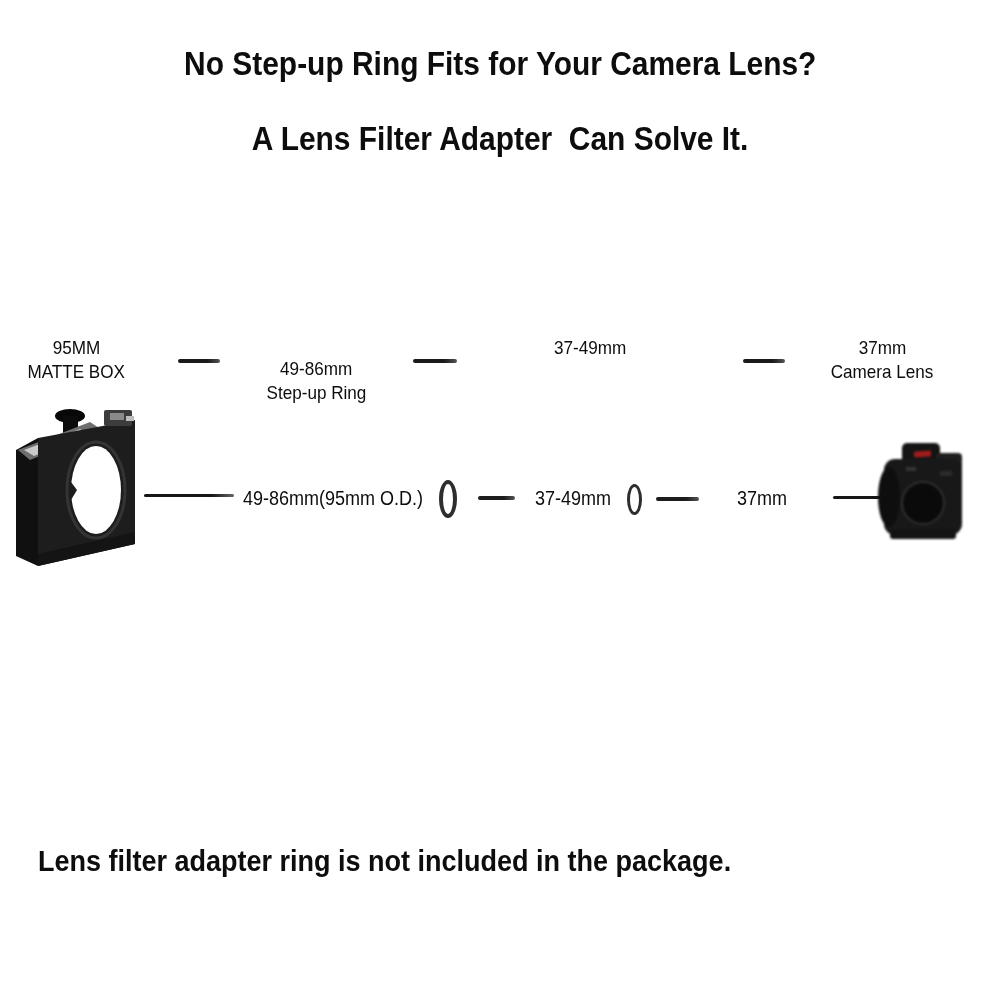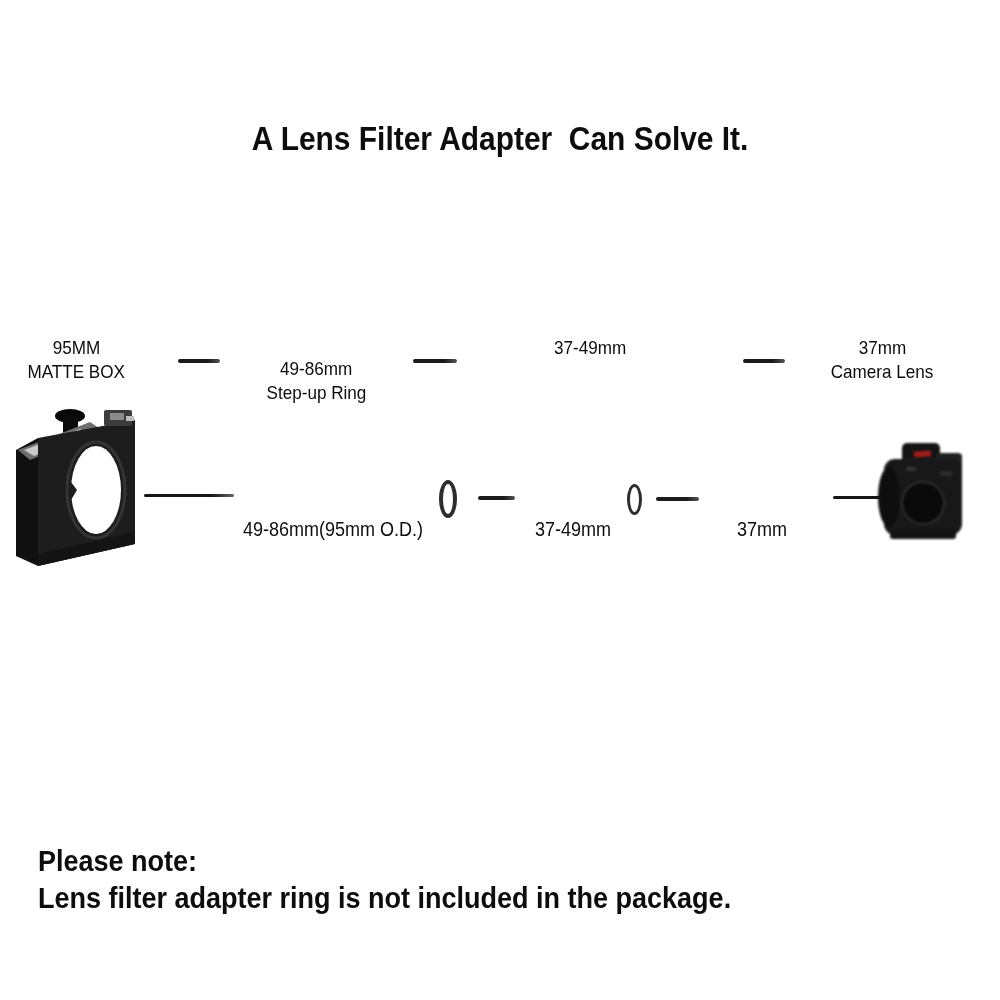--- a/index.html
+++ b/index.html
@@ -47,21 +47,21 @@
   }
   .ml-1 { left:144px; top:494px; width:90px; }
   .ml-2 { left:833px; top:496px; width:58px; }
   .mid-dash {
     height:4px; background:linear-gradient(90deg,#1c1c1c 0%,#1c1c1c 70%,#555 100%);
     border-radius:2px;
   }
   .md-1 { left:478px; top:496px; width:37px; }
   .md-2 { left:656px; top:497px; width:43px; }
 
-  .mid-text { top:486px; font-size:20px; line-height:24px; white-space:nowrap;margin-top:31px; }
+  .mid-text { top:486px; font-size:20px; line-height:24px; white-space:nowrap; }
   .mid-text .condL { display:inline-block; transform:scaleX(0.9); transform-origin:0 50%; white-space:pre; }
   .mt-1 { left:243px; }
   .mt-2 { left:535px; }
   .mt-3 { left:737px; }
 
   .ring-side { border-radius:50%; border-style:solid; border-color:#2e2e2e; background:transparent; }
   .ring-a { left:439px; top:480px; width:10px; height:30px; border-width:4px; }
   .ring-b { left:627px; top:484px; width:9px;  height:25px; border-width:3px; }
 
   .mattebox-art { left:10px; top:404px; width:128px; height:166px; filter:blur(0.7px); }
@@ -71,20 +71,21 @@
   .note {
     left:38px; top:842px; font-size:30px; font-weight:bold; line-height:37px;
   }
   .note .condL { display:inline-block; transform:scaleX(0.9); transform-origin:0 50%; white-space:pre; }
 </style>
 </head>
 <body>
 
 <div class="canvas">
 
+  <div class="abs headline headline-1"><span class="cond">No Step-up Ring Fits for Your Camera Lens?</span></div>
   <div class="abs headline headline-2"><span class="cond">A Lens Filter Adapter  Can Solve It.</span></div>
 
   <div class="abs part-label pl-1">
     <div><span class="cond9">95MM</span></div>
     <div><span class="cond9">MATTE BOX</span></div>
   </div>
   <div class="abs dash dash-1"></div>
   <div class="abs part-label pl-2">
     <div><span class="cond9">49-86mm</span></div>
     <div><span class="cond9">Step-up Ring</span></div>
@@ -135,17 +136,16 @@
     <ellipse cx="13" cy="56" rx="11" ry="30" fill="#0e0e0e"></ellipse>
     <circle cx="47" cy="62" r="21" fill="#0a0a0a"></circle>
     <circle cx="47" cy="62" r="21" fill="none" stroke="#2f2f2f" stroke-width="2"></circle>
     <rect x="38" y="10" width="17" height="6" rx="1" fill="#9e1b1b" transform="rotate(-4 46 13)"></rect>
     <rect x="30" y="26" width="10" height="4" fill="#343434"></rect>
     <rect x="64" y="30" width="12" height="5" fill="#2c2c2c"></rect>
     <rect x="14" y="88" width="66" height="10" rx="3" fill="#131313"></rect>
   </svg>
 
   <div class="abs note">
-    <div><span class="condL">Please note:</span></div>
     <div><span class="condL">Lens filter adapter ring is not included in the package.</span></div>
   </div>
 
 </div>
 
 </body></html>

